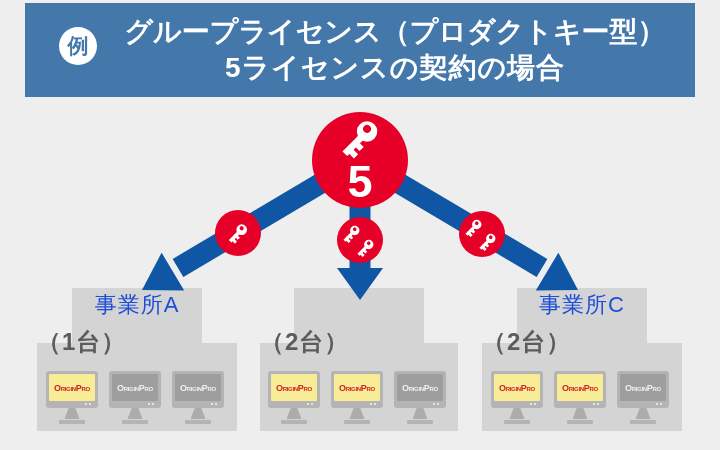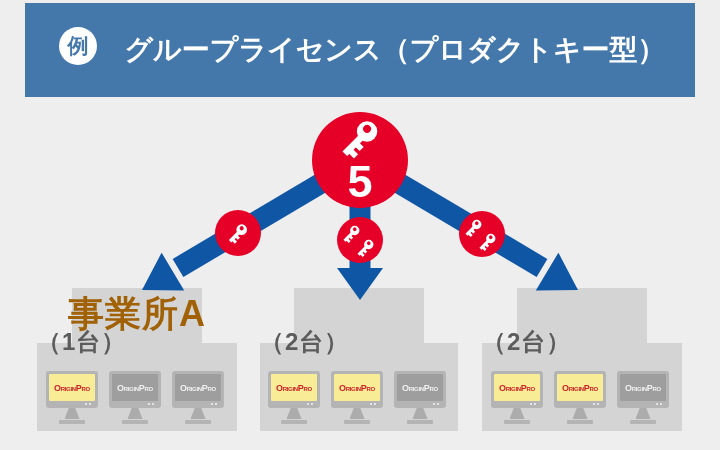--- a/index.html
+++ b/index.html
@@ -16,21 +16,21 @@
          color:#ffffff;font-weight:800;text-align:center;}
   .banner-title .line1{font-size:28px;line-height:36px;letter-spacing:0px;}
   .banner-title .line2{font-size:28px;line-height:36px;letter-spacing:1px;}
 
   
   .office{position:absolute;top:288px;height:143px;}
   .office-tab{position:absolute;top:0;left:50%;transform:translateX(-50%);
          width:130px;height:60px;background:#d4d4d4;}
   .office-box{position:absolute;top:55px;left:0;right:0;bottom:0;background:#d4d4d4;}
   .office-name{position:absolute;top:2px;left:0;right:0;text-align:center;
-         font-size:36px;font-weight:700;color:#a16207;letter-spacing:1px;}
+         font-size:22px;font-weight:400;color:#1d4ed8;letter-spacing:1px;}
   .office-units{position:absolute;top:38px;left:0;right:0;text-align:left;
          font-size:24px;font-weight:700;color:#5c5c5c;letter-spacing:1px;}
   .monitor-row{position:absolute;bottom:7px;left:0;right:4px;
          display:flex;justify-content:center;gap:11px;}
 
   
   .monitor{width:52px;}
   .bezel{position:relative;width:52px;height:37px;background:#b4b4b4;border-radius:3px;}
   .screen{position:absolute;left:3px;right:3px;top:3px;bottom:7px;border-radius:1px;
           display:flex;align-items:center;justify-content:center;overflow:hidden;}
@@ -78,20 +78,21 @@
         <circle cx="16.6" cy="12.2" r="4.9" fill="#ffffff"></circle>
         <circle cx="17.5" cy="11.3" r="1.9" fill="#e60027"></circle>
       </g>
     </symbol>
   </svg>
 
   <div class="banner">
     <div class="badge">例</div>
     <div class="banner-title">
       <span class="line1">グループライセンス（プロダクトキー型）</span>
+      <span class="line2">5ライセンスの契約の場合</span>
     </div>
   </div>
 
   <div class="office" style="left:37px;width:200px;">
     <div class="office-tab"></div>
     <div class="office-box"></div>
     <div class="office-name">事業所A</div>
     <div class="office-units">（1台）</div>
     <div class="monitor-row">
       <div class="monitor" data-state="active">
@@ -161,20 +162,21 @@
         </div>
         <div class="stand-neck"></div>
         <div class="stand-base"></div>
       </div>
     </div>
   </div>
 
   <div class="office" style="left:482px;width:200px;">
     <div class="office-tab"></div>
     <div class="office-box"></div>
+    <div class="office-name">事業所C</div>
     <div class="office-units">（2台）</div>
     <div class="monitor-row">
       <div class="monitor" data-state="active">
         <div class="bezel">
           <div class="screen">
             <span class="logo">OriginPro</span>
           </div>
           <div class="dots"></div>
         </div>
         <div class="stand-neck"></div>

